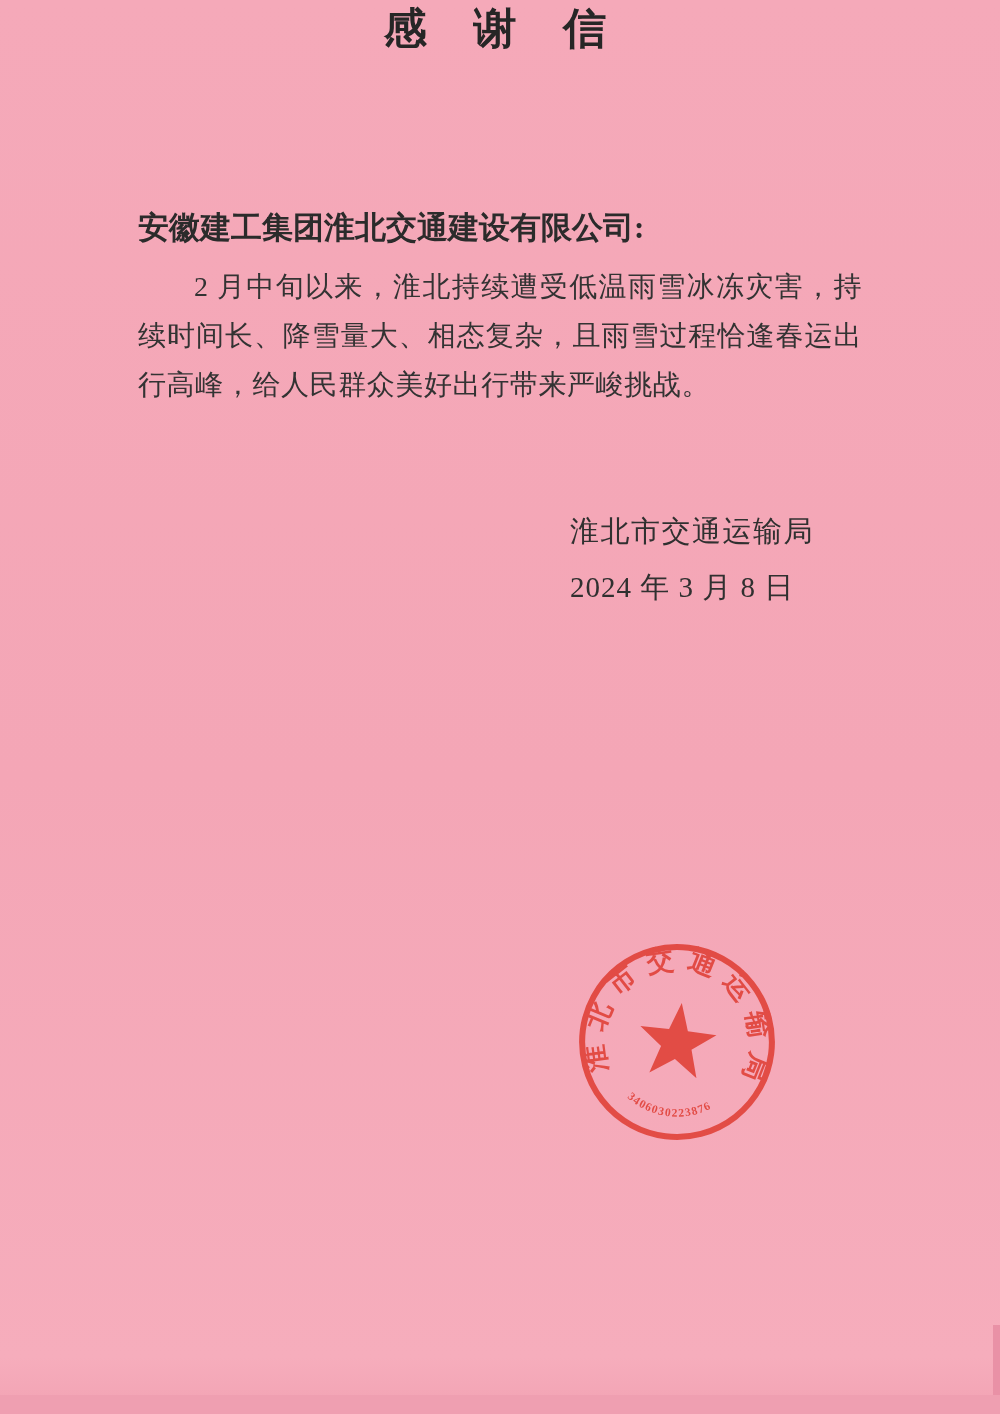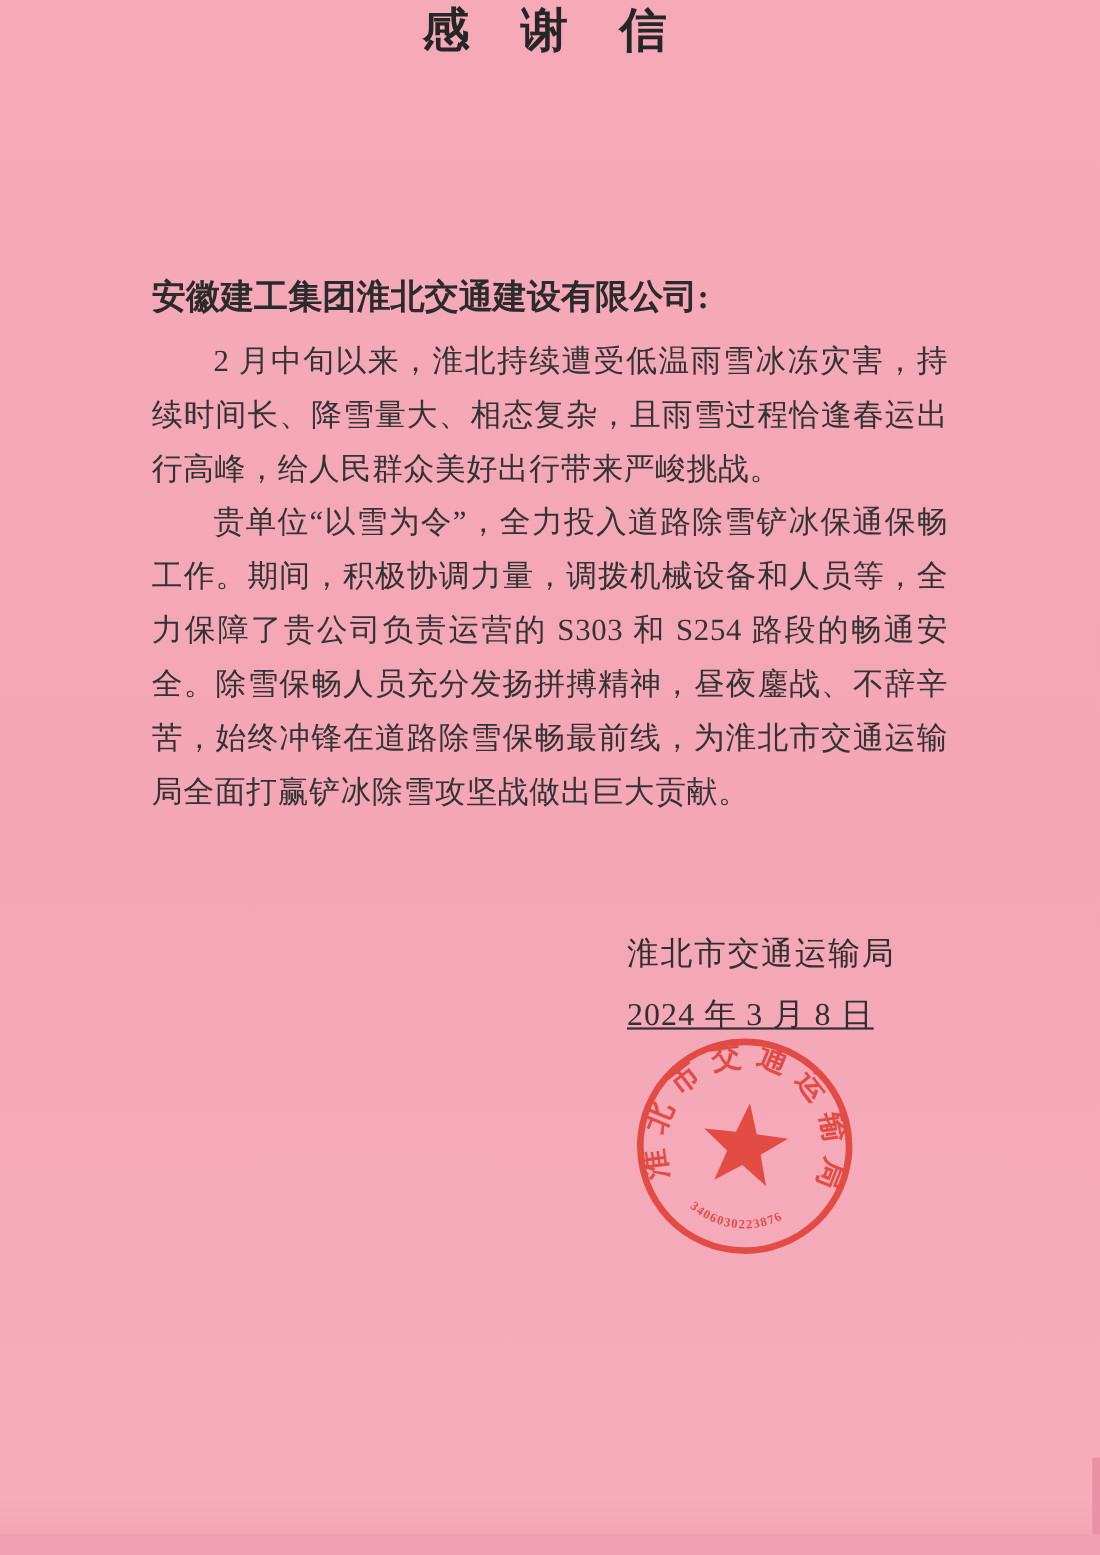--- a/index.html
+++ b/index.html
@@ -76,21 +76,20 @@
     line-height: 40px;
     letter-spacing: 1.5px;
     color: #303030;
   }
   .signature-date {
     margin-top: 16px;
     font-size: 29px;
     line-height: 40px;
     letter-spacing: 1px;
     color: #303030;
-    text-decoration: underline;
   }
   .seal {
     position: absolute;
     left: 571px;
     top: 936px;
     width: 212px;
     height: 212px;
     z-index: 1;
     mix-blend-mode: multiply;
     opacity: 0.92;
@@ -99,26 +98,25 @@
     font-family: "Liberation Serif", "DejaVu Serif", serif;
   }
 </style>
 </head>
 <body>
 
 <div class="page">
 
   <h1 class="title">感 谢 信</h1>
 
-  <div class="content" style="top:206px;margin-top:42px;">
+  <div class="content" style="top:206px;">
     <div class="salutation">安徽建工集团淮北交通建设有限公司:</div>
 
     <p class="body-paragraph">2 月中旬以来，淮北持续遭受低温雨雪冰冻灾害，持续时间长、降雪量大、相态复杂，且雨雪过程恰逢春运出行高峰，给人民群众美好出行带来严峻挑战。</p>
 
-    <p class="body-paragraph">贵单位“以雪为令”，全力投入道路除雪铲冰保通保畅工作。期间，积极协调力量，调拨机械设备和人员等，全力保障了贵公司负责运营的 S303 和 S254 路段的畅通安全。除雪保畅人员充分发扬拼搏精神，昼夜鏖战、不辞辛苦，始终冲锋在道路除雪保畅最前线，为淮北市交通运输局全面打赢铲冰除雪攻坚战做出巨大贡献。</p>
 
 
     <div class="signature-block">
       <div class="signature-org">淮北市交通运输局</div>
       <div class="signature-date">2024 年 3 月 8 日</div>
     </div>
   </div>
 
   <svg class="seal" viewBox="0 0 210 210" xmlns="http://www.w3.org/2000/svg">
     <defs>

